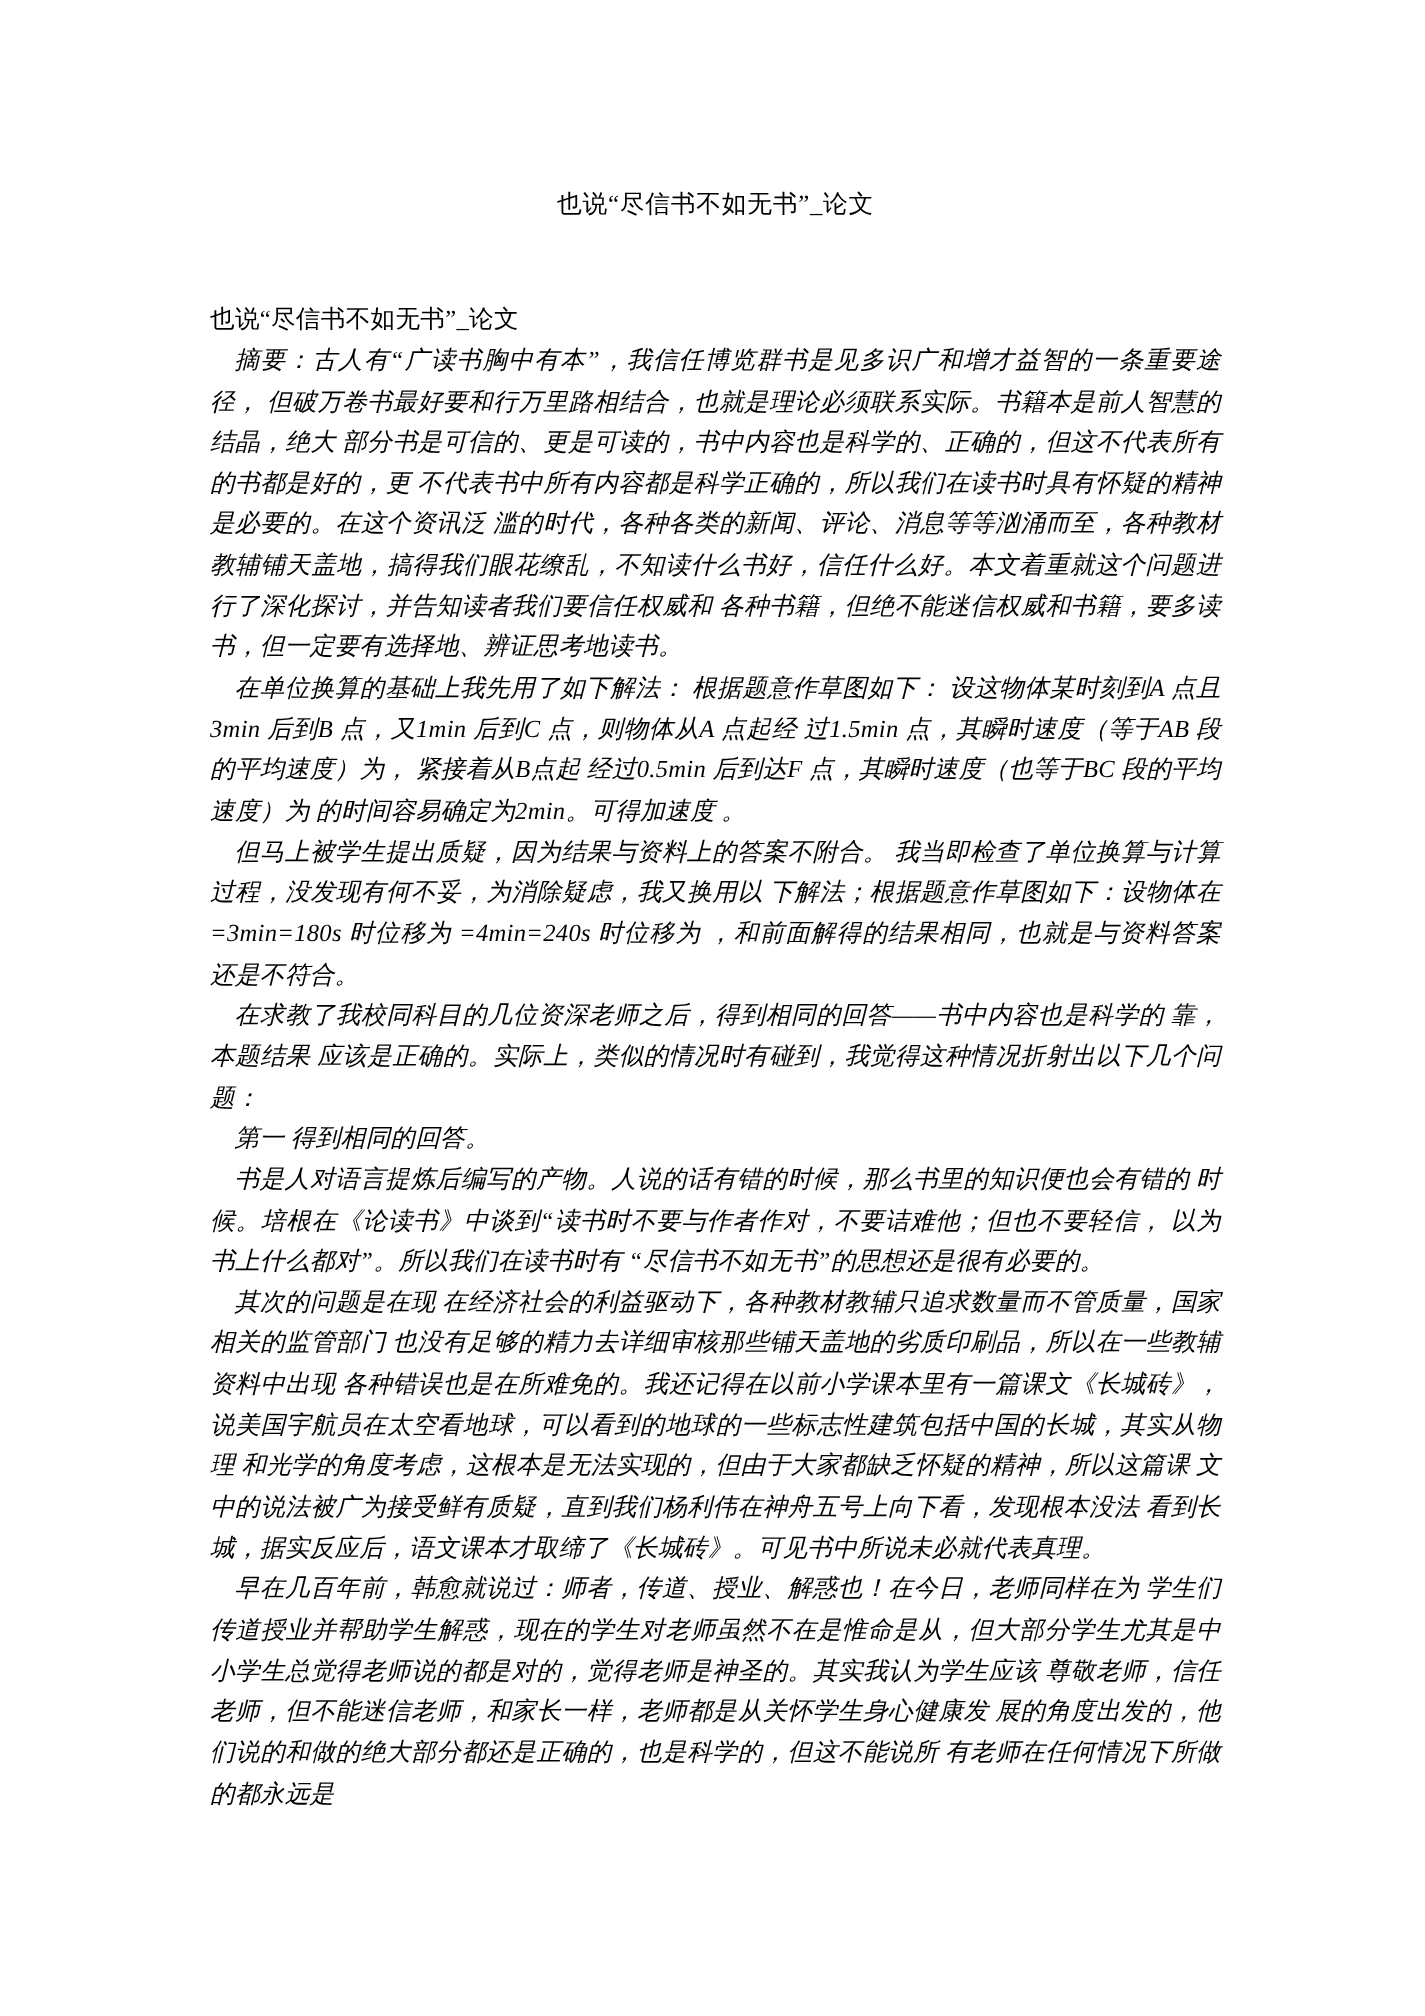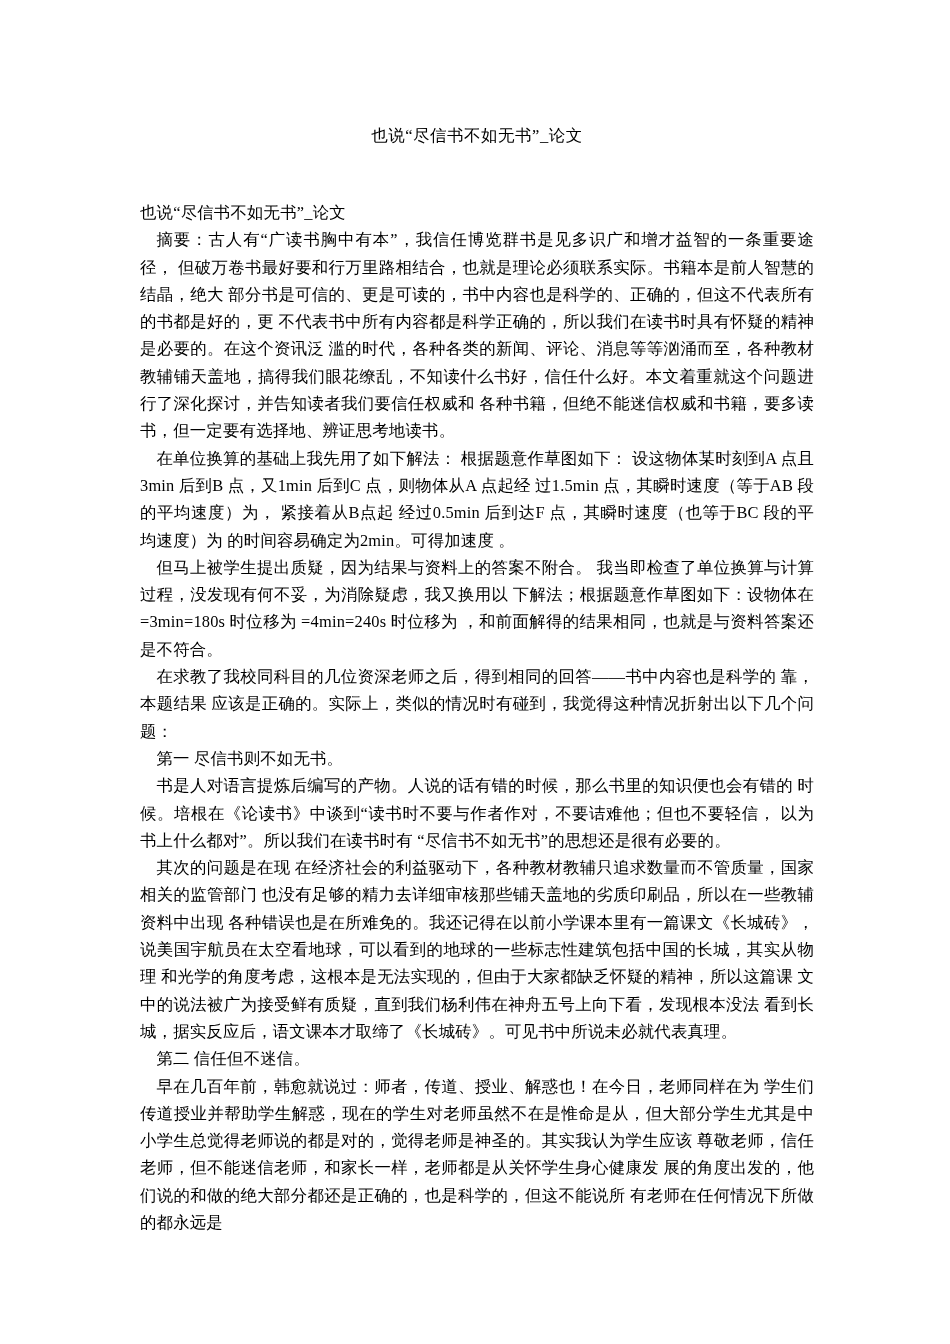--- a/index.html
+++ b/index.html
@@ -27,32 +27,32 @@
   .doc-body p {
     font-size: 16.4px;
     line-height: 27.3px;
     margin: 0;
     text-align: justify;
     word-break: break-all;
     letter-spacing: 0.2px;
   }
   .doc-body p.indent {
     text-indent: 1em;
+    font-style: italic;
   }
 </style>
 </head>
 <body>
 
 <div class="page">
   <h1 class="doc-title">也说“尽信书不如无书”_论文</h1>
   <div class="doc-body">
     <p>也说“尽信书不如无书”_论文</p>
     <p class="indent">摘要：古人有“广读书胸中有本”，我信任博览群书是见多识广和增才益智的一条重要途径， 但破万卷书最好要和行万里路相结合，也就是理论必须联系实际。书籍本是前人智慧的结晶，绝大 部分书是可信的、更是可读的，书中内容也是科学的、正确的，但这不代表所有的书都是好的，更 不代表书中所有内容都是科学正确的，所以我们在读书时具有怀疑的精神是必要的。在这个资讯泛 滥的时代，各种各类的新闻、评论、消息等等汹涌而至，各种教材教辅铺天盖地，搞得我们眼花缭乱，不知读什么书好，信任什么好。本文着重就这个问题进行了深化探讨，并告知读者我们要信任权威和 各种书籍，但绝不能迷信权威和书籍，要多读书，但一定要有选择地、辨证思考地读书。</p>
     <p class="indent">在单位换算的基础上我先用了如下解法：  根据题意作草图如下：  设这物体某时刻到A 点且3min 后到B 点，又1min 后到C 点，则物体从A 点起经 过1.5min 点，其瞬时速度（等于AB 段的平均速度）为， 紧接着从B点起 经过0.5min 后到达F 点，其瞬时速度（也等于BC 段的平均速度）为 的时间容易确定为2min。可得加速度 。</p>
     <p class="indent">但马上被学生提出质疑，因为结果与资料上的答案不附合。 我当即检查了单位换算与计算过程，没发现有何不妥，为消除疑虑，我又换用以 下解法；根据题意作草图如下：设物体在 =3min=180s 时位移为 =4min=240s 时位移为 ，和前面解得的结果相同，也就是与资料答案还是不符合。</p>
     <p class="indent">在求教了我校同科目的几位资深老师之后，得到相同的回答——书中内容也是科学的 靠，本题结果 应该是正确的。实际上，类似的情况时有碰到，我觉得这种情况折射出以下几个问题：</p>
-    <p class="indent">第一 尽信书则不如无书。</p>
+    <p class="indent">第一 得到相同的回答。</p>
     <p class="indent">书是人对语言提炼后编写的产物。人说的话有错的时候，那么书里的知识便也会有错的 时候。培根在《论读书》中谈到“读书时不要与作者作对，不要诘难他；但也不要轻信， 以为书上什么都对”。所以我们在读书时有 “尽信书不如无书”的思想还是很有必要的。</p>
     <p class="indent">其次的问题是在现 在经济社会的利益驱动下，各种教材教辅只追求数量而不管质量，国家相关的监管部门 也没有足够的精力去详细审核那些铺天盖地的劣质印刷品，所以在一些教辅资料中出现 各种错误也是在所难免的。我还记得在以前小学课本里有一篇课文《长城砖》，说美国宇航员在太空看地球，可以看到的地球的一些标志性建筑包括中国的长城，其实从物理 和光学的角度考虑，这根本是无法实现的，但由于大家都缺乏怀疑的精神，所以这篇课 文中的说法被广为接受鲜有质疑，直到我们杨利伟在神舟五号上向下看，发现根本没法 看到长城，据实反应后，语文课本才取缔了《长城砖》。可见书中所说未必就代表真理。</p>
-    <p class="indent">第二 信任但不迷信。</p>
     <p class="indent">早在几百年前，韩愈就说过：师者，传道、授业、解惑也！在今日，老师同样在为 学生们传道授业并帮助学生解惑，现在的学生对老师虽然不在是惟命是从，但大部分学生尤其是中小学生总觉得老师说的都是对的，觉得老师是神圣的。其实我认为学生应该 尊敬老师，信任老师，但不能迷信老师，和家长一样，老师都是从关怀学生身心健康发 展的角度出发的，他们说的和做的绝大部分都还是正确的，也是科学的，但这不能说所 有老师在任何情况下所做的都永远是</p>
   </div>
 </div>
 
 </body></html>

